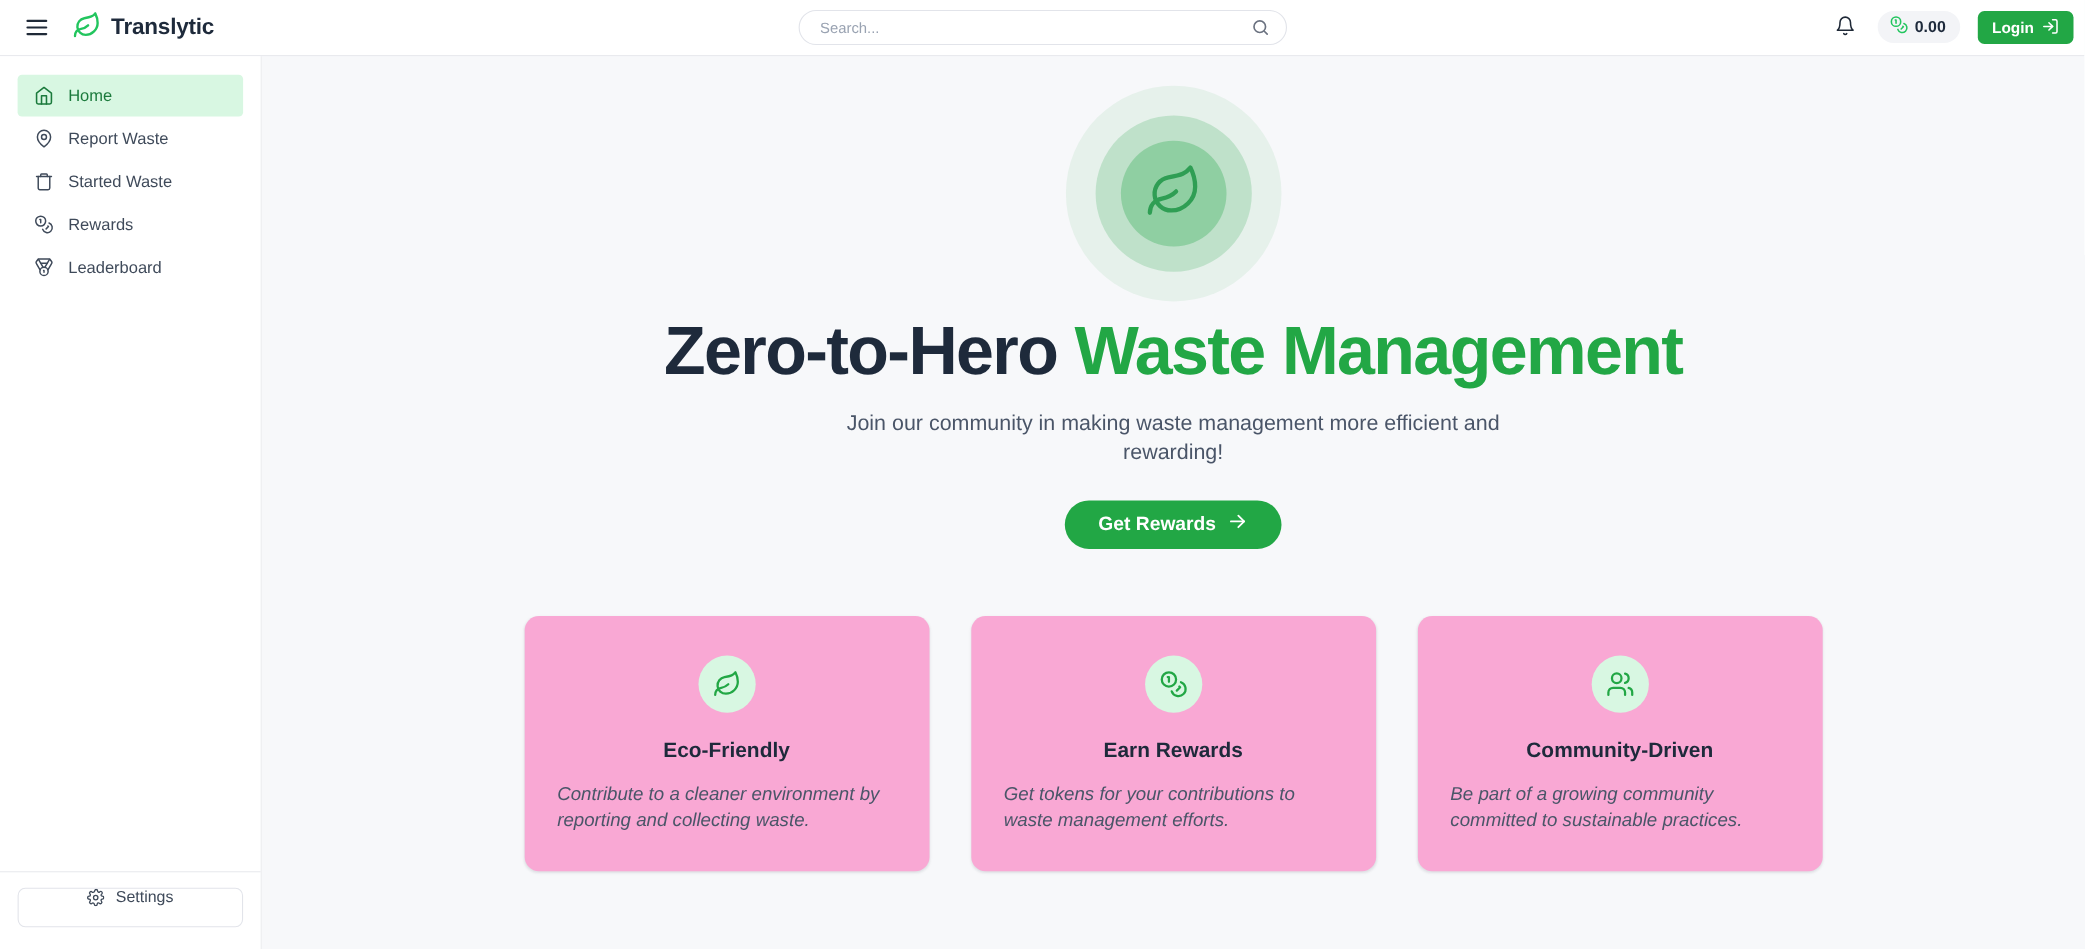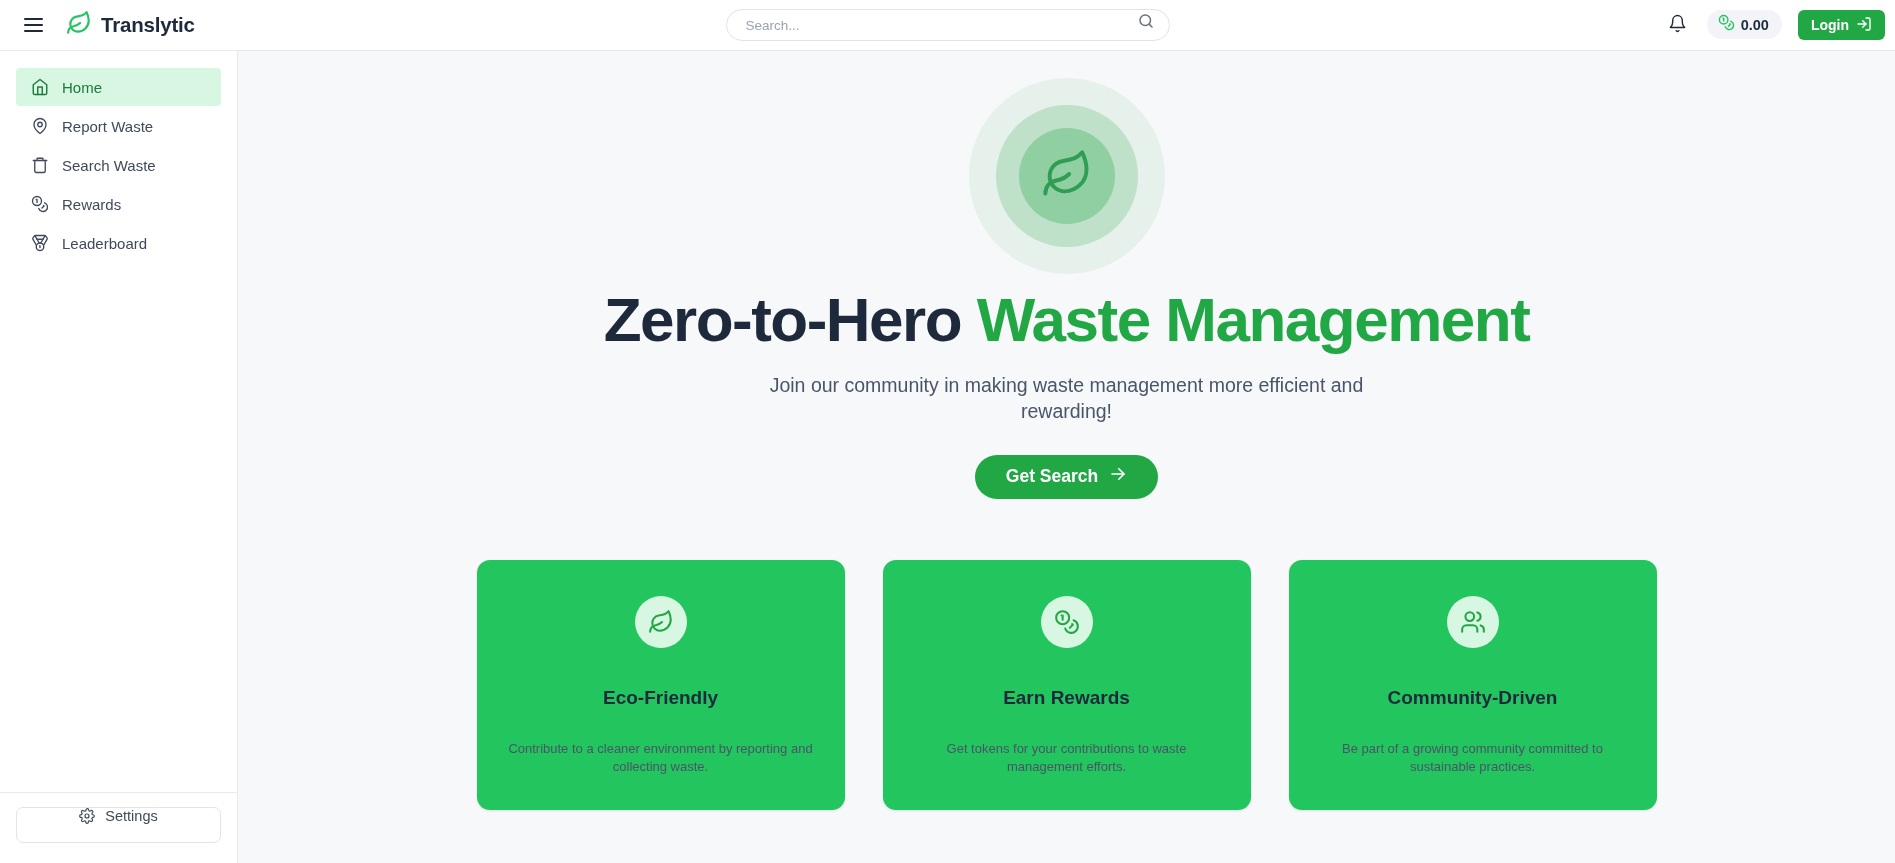--- a/index.html
+++ b/index.html
@@ -31,21 +31,21 @@
   .brand-name { font-size: 20.5px; font-weight: bold; color: #1e2a3b; letter-spacing: -0.2px; }
 
   .search-wrap {
     position: absolute; left: 50%; transform: translateX(-50%);
     width: 444px; height: 32px;
   }
   .search-box {
     width: 100%; height: 100%;
     border: 1px solid #e2e4ea; border-radius: 18px;
     background: #ffffff;
-    display: flex; 
+    display: flex; align-items: center;
     padding: 0 12px 0 19px;
   }
   .search-input {
     flex: 1; border: none; outline: none; background: transparent;
     font-family: "Liberation Sans", sans-serif;
     font-size: 13.5px; color: #4a5568;
   }
   .search-input::placeholder { color: #9aa3b2; }
   .search-icon-btn { width: 22px; height: 22px; display: flex; align-items: center; justify-content: center; cursor: pointer; }
 
@@ -138,35 +138,34 @@
 
   .cards {
     margin-top: 61px;
     width: 100%;
     max-width: 1430px;
     display: grid; grid-template-columns: repeat(3, 1fr);
     gap: 38px;
     padding: 0 125px;
   }
   .card {
-    background: #22c55e;
+    background: #f9a8d4;
     border-radius: 13px;
     box-shadow: 0 1px 3px rgba(16,24,40,0.07), 0 1px 2px rgba(16,24,40,0.04);
     padding: 36px 30px 34px;
     display: flex; flex-direction: column; align-items: center;
     min-height: 196px;
-    gap: 15px;
   }
   .card-icon {
     width: 52px; height: 52px; border-radius: 50%;
     background: #d8f7e2;
     display: flex; align-items: center; justify-content: center;
   }
   .card-title { margin-top: 24px; font-size: 19px; font-weight: bold; color: #1e2a3b; text-align: center; }
-  .card-desc { margin-top: 16px; font-size: 13px; color: #4a5568; text-align: center; line-height: 1.42; }
+  .card-desc { margin-top: 16px; font-size: 17px; color: #4a5568; text-align: left; line-height: 1.42; font-style: italic; }
 </style>
 </head>
 <body>
 
 <div class="app">
 
   <div class="header">
     <div class="hamburger">
       <span></span>
       <span></span>
@@ -254,21 +253,21 @@
         </div>
 
         <div class="nav-item">
           <span class="nav-icon">
             <svg width="18" height="18" viewBox="0 0 24 24" fill="none" stroke="#3f4a5a" stroke-width="1.8" stroke-linecap="round" stroke-linejoin="round">
               <path d="M3 6h18"></path>
                 <path d="M8 6V4a1 1 0 0 1 1-1h6a1 1 0 0 1 1 1v2"></path>
               <path d="M19 6v14a2 2 0 0 1-2 2H7a2 2 0 0 1-2-2V6"></path>
             </svg>
           </span>
-          <span>Search Waste</span>
+          <span>Started Waste</span>
         </div>
 
         <div class="nav-item">
           <span class="nav-icon">
             <svg width="18" height="18" viewBox="0 0 24 24" fill="none" stroke="#3f4a5a" stroke-width="1.8" stroke-linecap="round" stroke-linejoin="round">
               <circle cx="8" cy="8" r="6"></circle>
               <path d="M18.09 10.37A6 6 0 1 1 10.34 18"></path>
               <path d="M7 6h1v4"></path>
                 <path d="m16.71 13.88.7.71-2.82 2.82"></path>
             </svg>
@@ -320,21 +319,21 @@
           </span>
         </div>
 
         <h1 class="hero-title">
           <span>Zero-to-Hero </span><span class="accent">Waste Management</span>
         </h1>
 
         <p class="hero-sub">Join our community in making waste management more efficient and rewarding!</p>
 
         <button class="cta">
-          <span>Get Search</span>
+          <span>Get Rewards</span>
           <span>
             <svg width="18" height="18" viewBox="0 0 24 24" fill="none" stroke="#ffffff" stroke-width="2.2" stroke-linecap="round" stroke-linejoin="round">
               <line x1="4" y1="12" x2="20" y2="12"></line>
                 <polyline points="13 5 20 12 13 19"></polyline>
             </svg>
           </span>
         </button>
       </div>
 
       <div class="cards">

